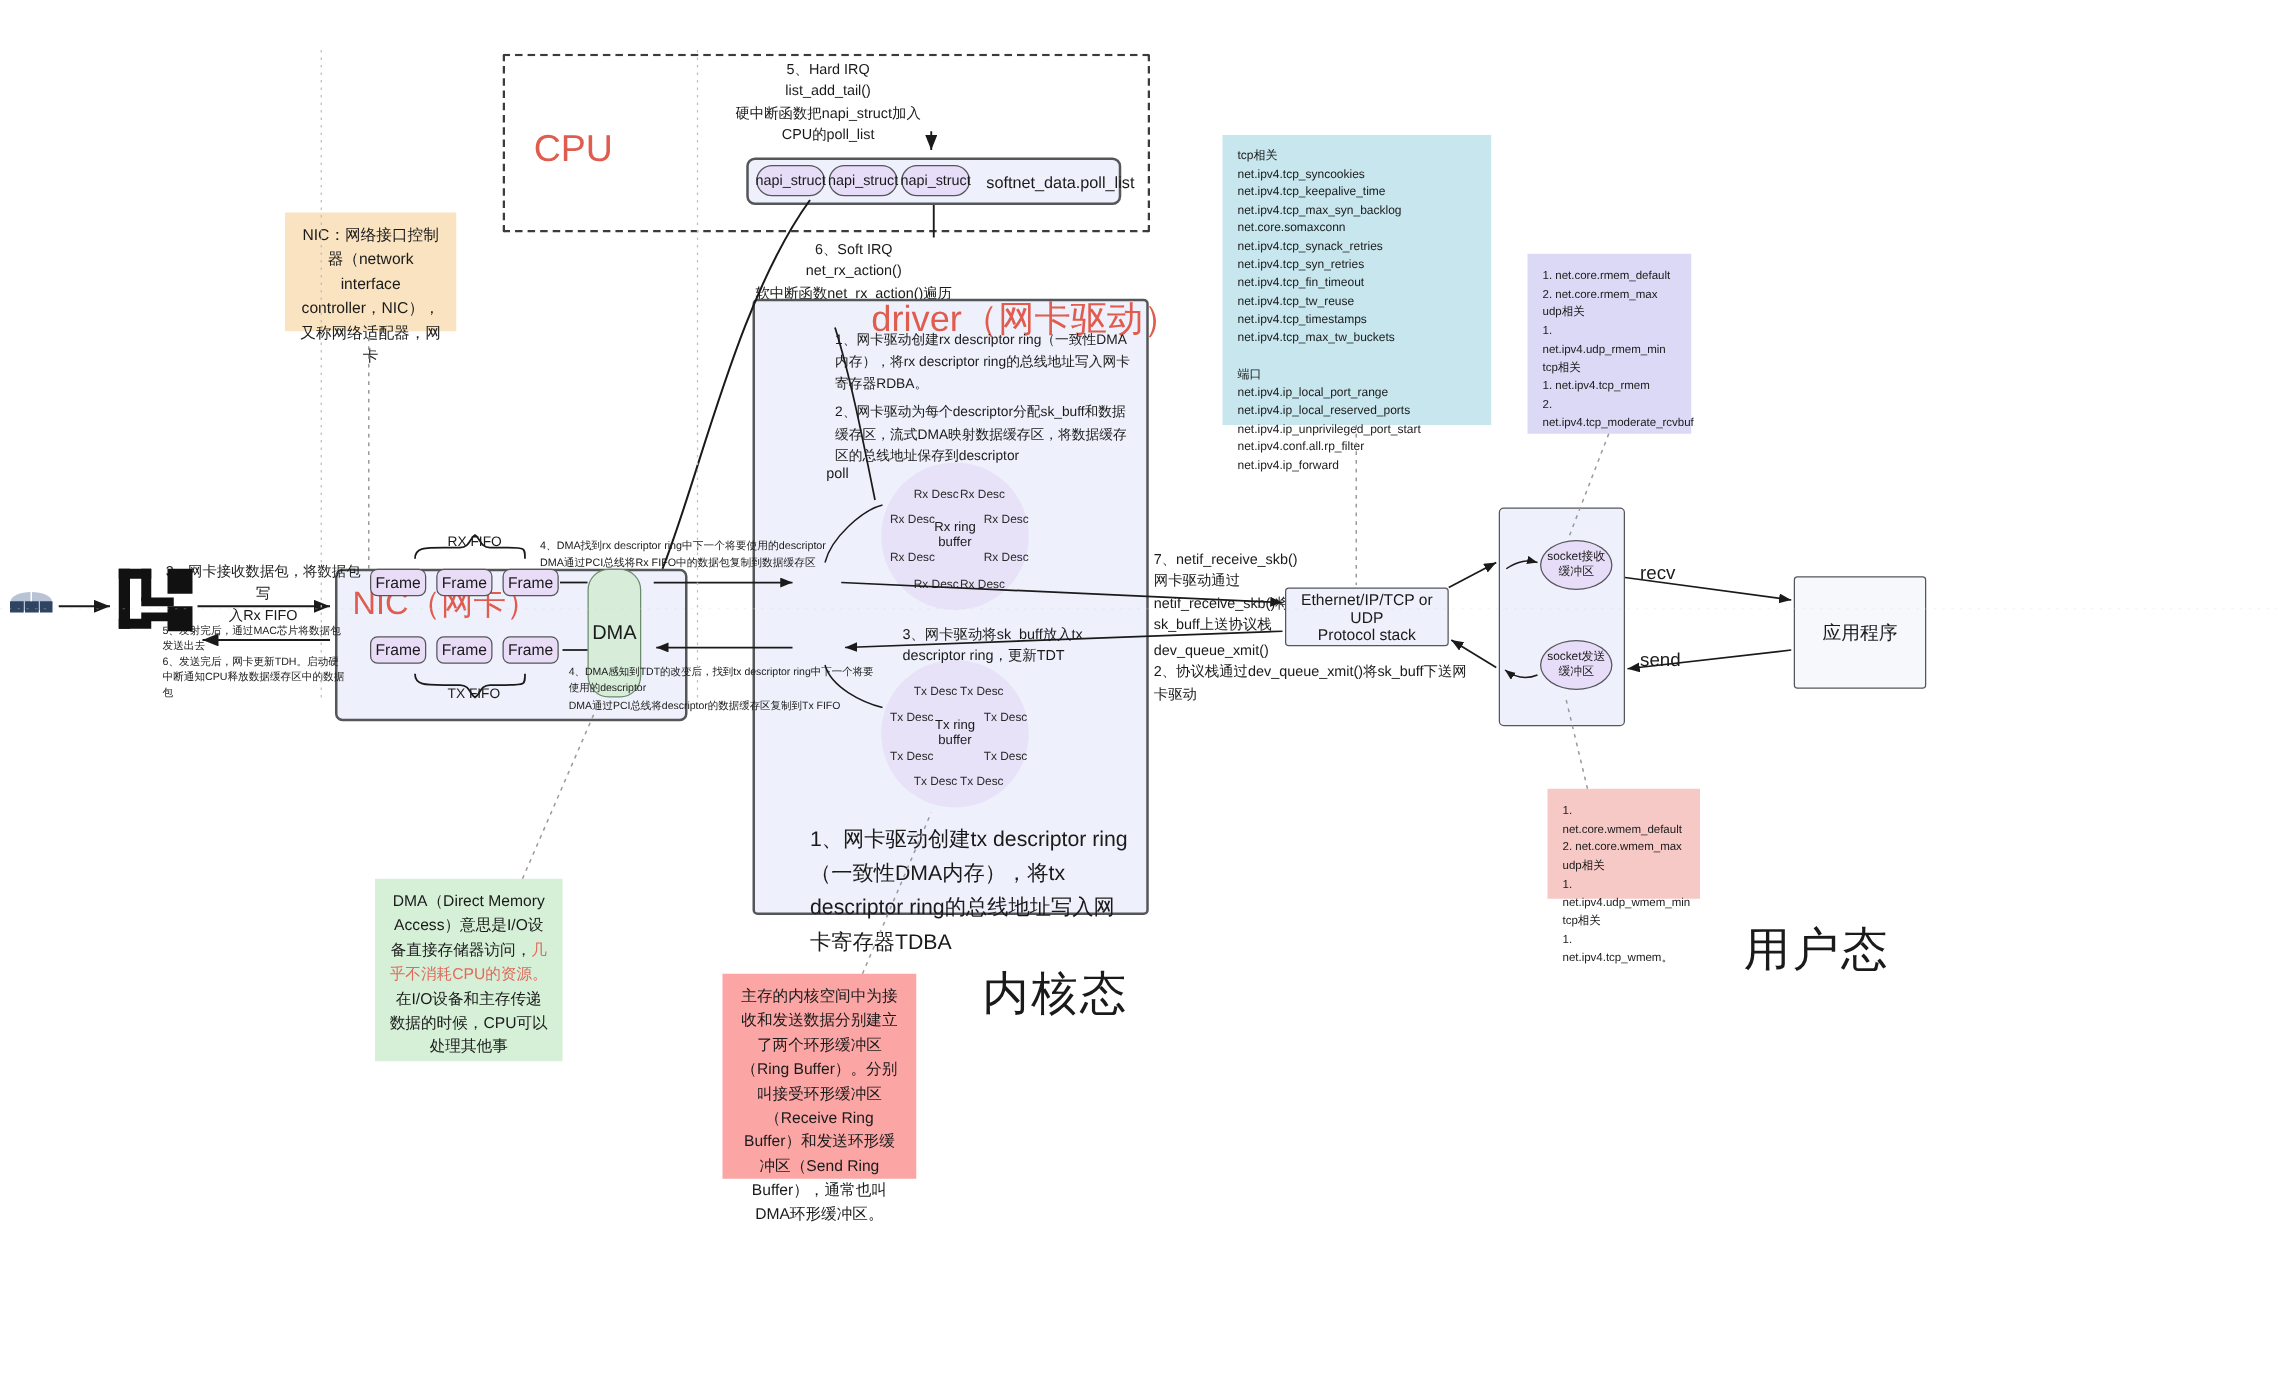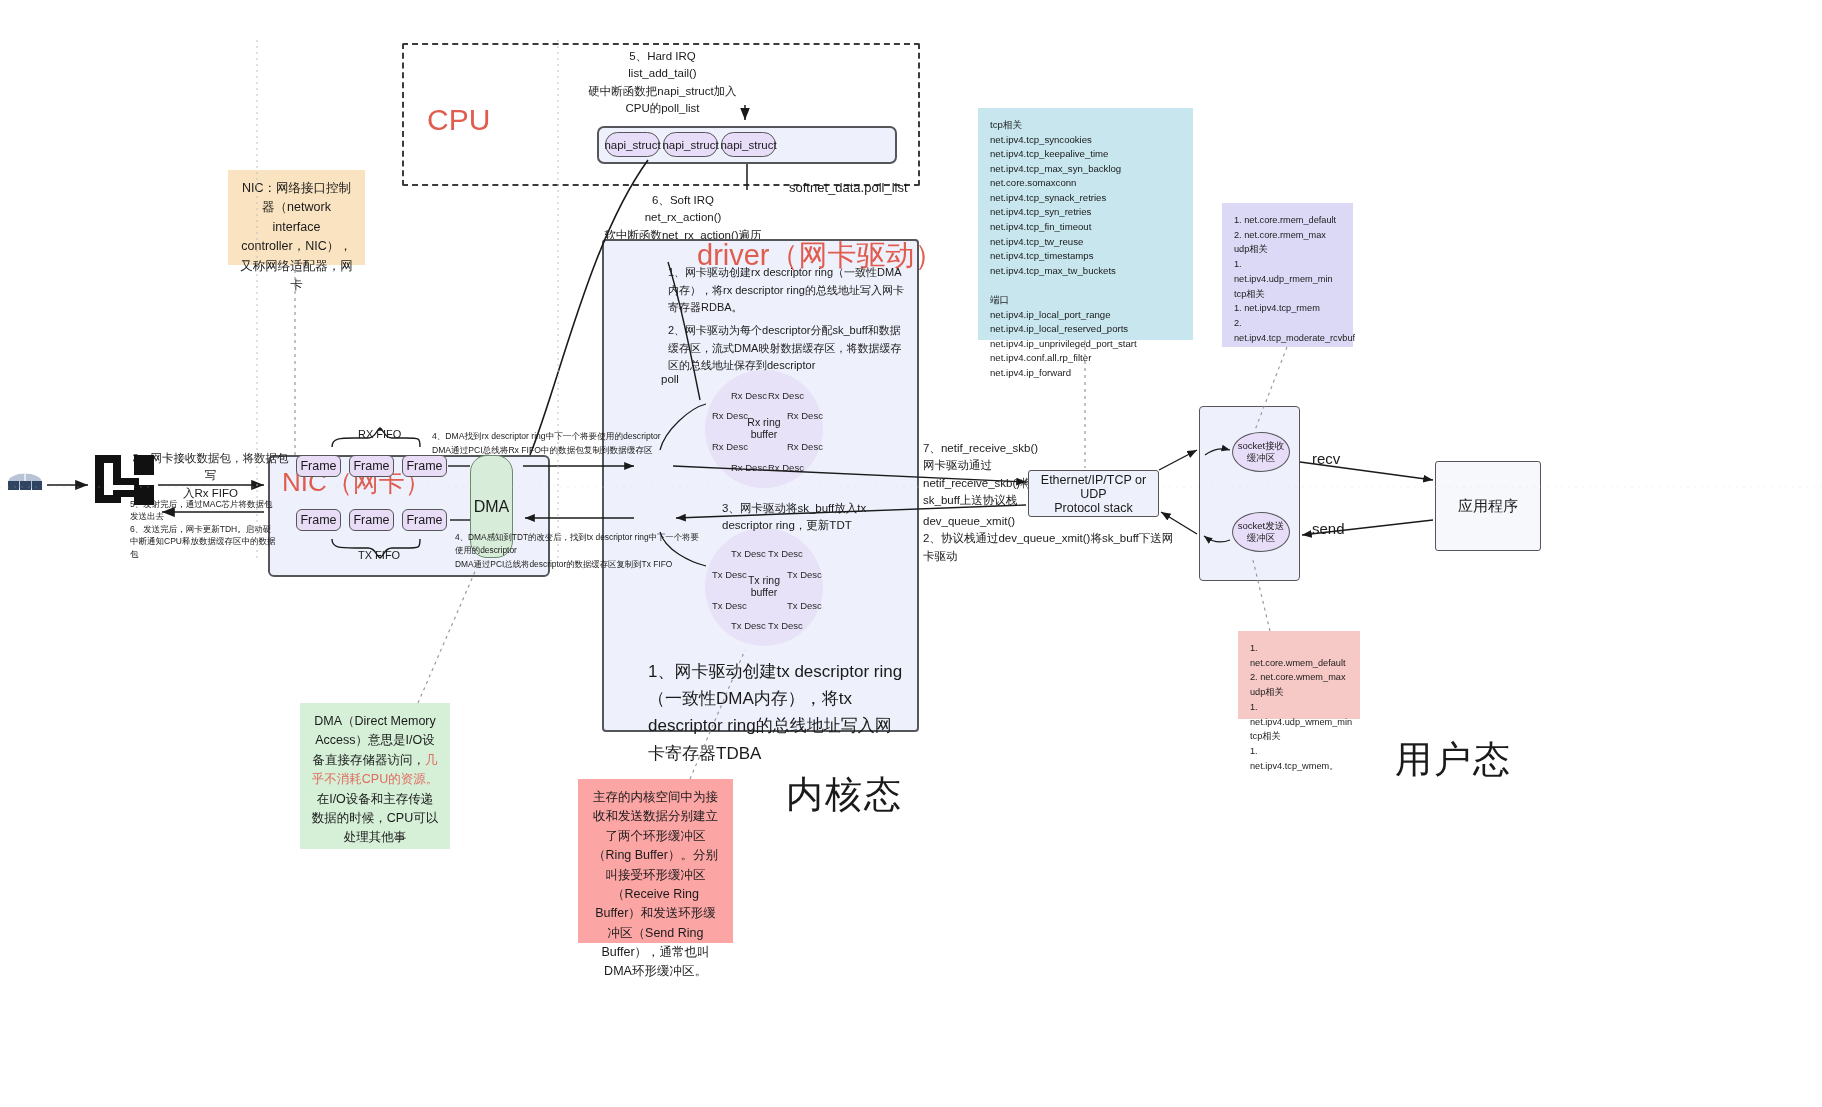--- a/index.html
+++ b/index.html
@@ -13,21 +13,21 @@
   .cpu-region{border:2px dashed #3b3b3b;background:transparent;border-radius:2px;}
   .cpu-title{color:#e05c4f;font-size:30px;}
   .nic-region{border:2px solid #55565a;background:#eef1fb;border-radius:6px;}
   .nic-title{color:#e05c4f;font-size:26px;}
   .driver-region{border:2px solid #55565a;background:#eef1fb;border-radius:4px;}
   .driver-title{color:#e05c4f;font-size:29px;}
 
   .softnet{border:2px solid #55565a;background:#eef1fb;border-radius:7px;}
   .napi{border:1.6px solid #55565a;background:#e7ddf8;border-radius:16px;
         font-size:11.5px;display:flex;align-items:center;justify-content:center;}
-  .softnet-label{font-size:13px;margin-top:42px;}
+  .softnet-label{font-size:13px;}
 
   .frame{border:1.6px solid #55565a;background:#e9dcf7;border-radius:6px;
          font-size:12.5px;display:flex;align-items:center;justify-content:center;}
   .dma-box{border:1.6px solid #6c8a6c;background:#d7ecd9;
            font-size:16px;display:flex;align-items:center;justify-content:center;}
   .skb{border:1.6px solid #55565a;background:#eef1fb;border-radius:50%;
        font-size:13px;display:flex;align-items:center;justify-content:center;}
 
   .ring{border-radius:50%;background:#e4dcf5;opacity:.75;}
   .desc{position:absolute;font-size:9.5px;white-space:nowrap;color:#2a2a2a;}

